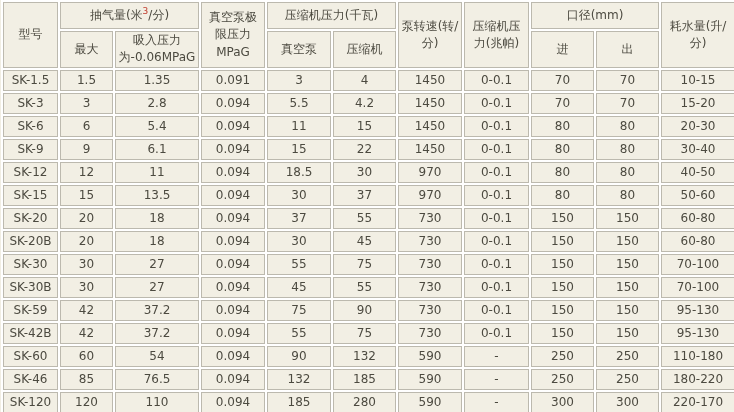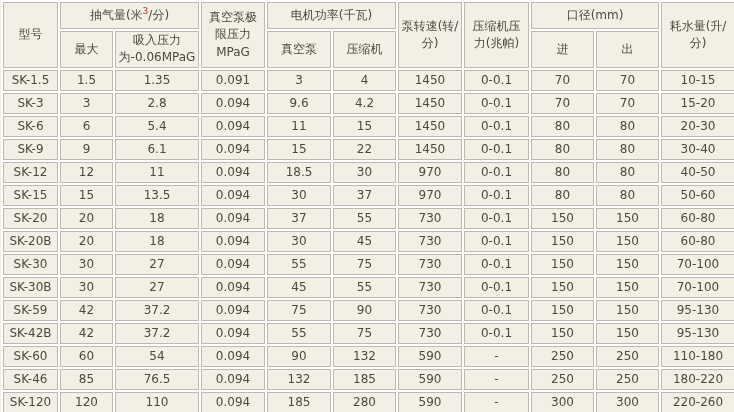--- a/index.html
+++ b/index.html
@@ -56,21 +56,21 @@
       <col style="width:63px">
         <col style="width:74px">
     </colgroup>
     <thead>
       <tr class="h1">
         <th rowspan="2">型号</th>
         <th colspan="2">
           <span>抽气量(米</span><span class="sup">3</span><span>/分)</span>
         </th>
         <th rowspan="2">真空泵极限压力MPaG</th>
-        <th colspan="2">电机功率(千瓦)</th>
+        <th colspan="2">压缩机压力(千瓦)</th>
         <th rowspan="2">泵转速(转/分)</th>
         <th rowspan="2">压缩机压力(兆帕)</th>
         <th colspan="2">口径(mm)</th>
         <th rowspan="2">耗水量(升/分)</th>
       </tr>
       <tr class="h2">
         <th>最大</th>
         <th>吸入压力为-0.06MPaG</th>
         <th>真空泵</th>
         <th>压缩机</th>
@@ -90,21 +90,21 @@
           <td>0-0.1</td>
           <td>70</td>
           <td>70</td>
           <td>10-15</td>
         </tr>
         <tr>
           <td>SK-3</td>
           <td>3</td>
           <td>2.8</td>
           <td>0.094</td>
-          <td>9.6</td>
+          <td>5.5</td>
           <td>4.2</td>
           <td>1450</td>
           <td>0-0.1</td>
           <td>70</td>
           <td>70</td>
           <td>15-20</td>
         </tr>
         <tr>
           <td>SK-6</td>
           <td>6</td>
@@ -265,18 +265,18 @@
           <td>SK-120</td>
           <td>120</td>
           <td>110</td>
           <td>0.094</td>
           <td>185</td>
           <td>280</td>
           <td>590</td>
           <td>-</td>
           <td>300</td>
           <td>300</td>
-          <td>220-260</td>
+          <td>220-170</td>
         </tr>
       </tbody>
   </table>
 
 </div>
 
 </body></html>

